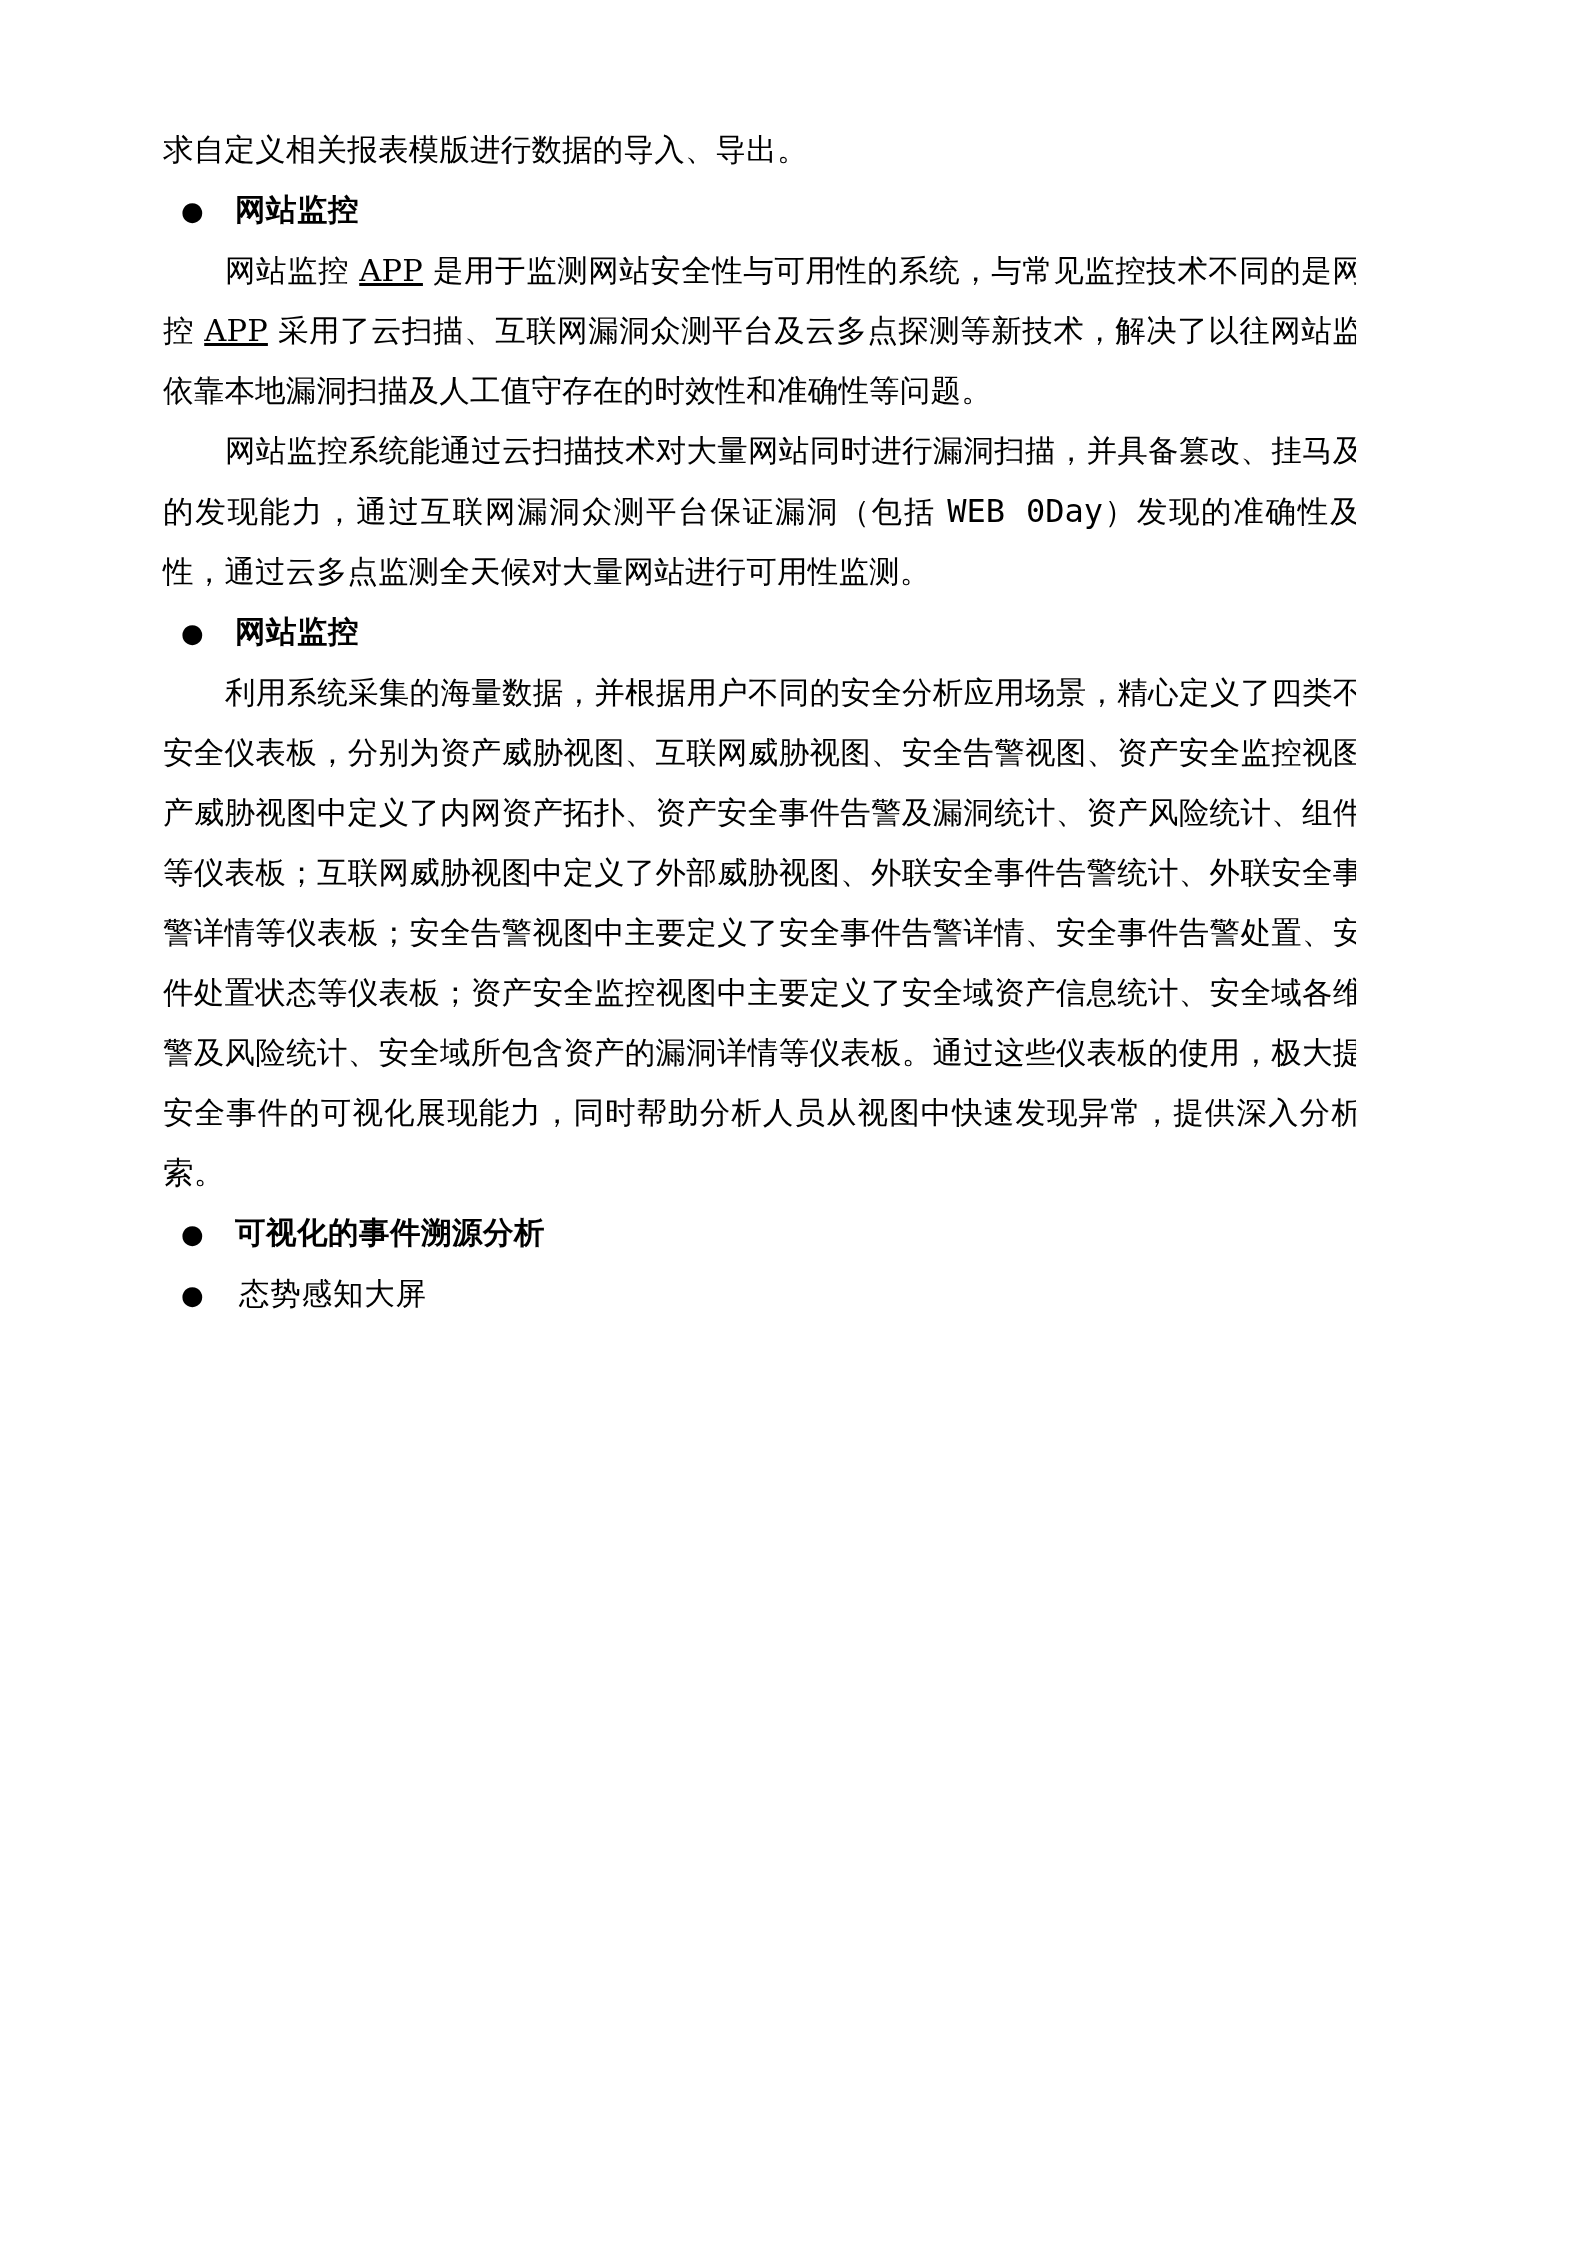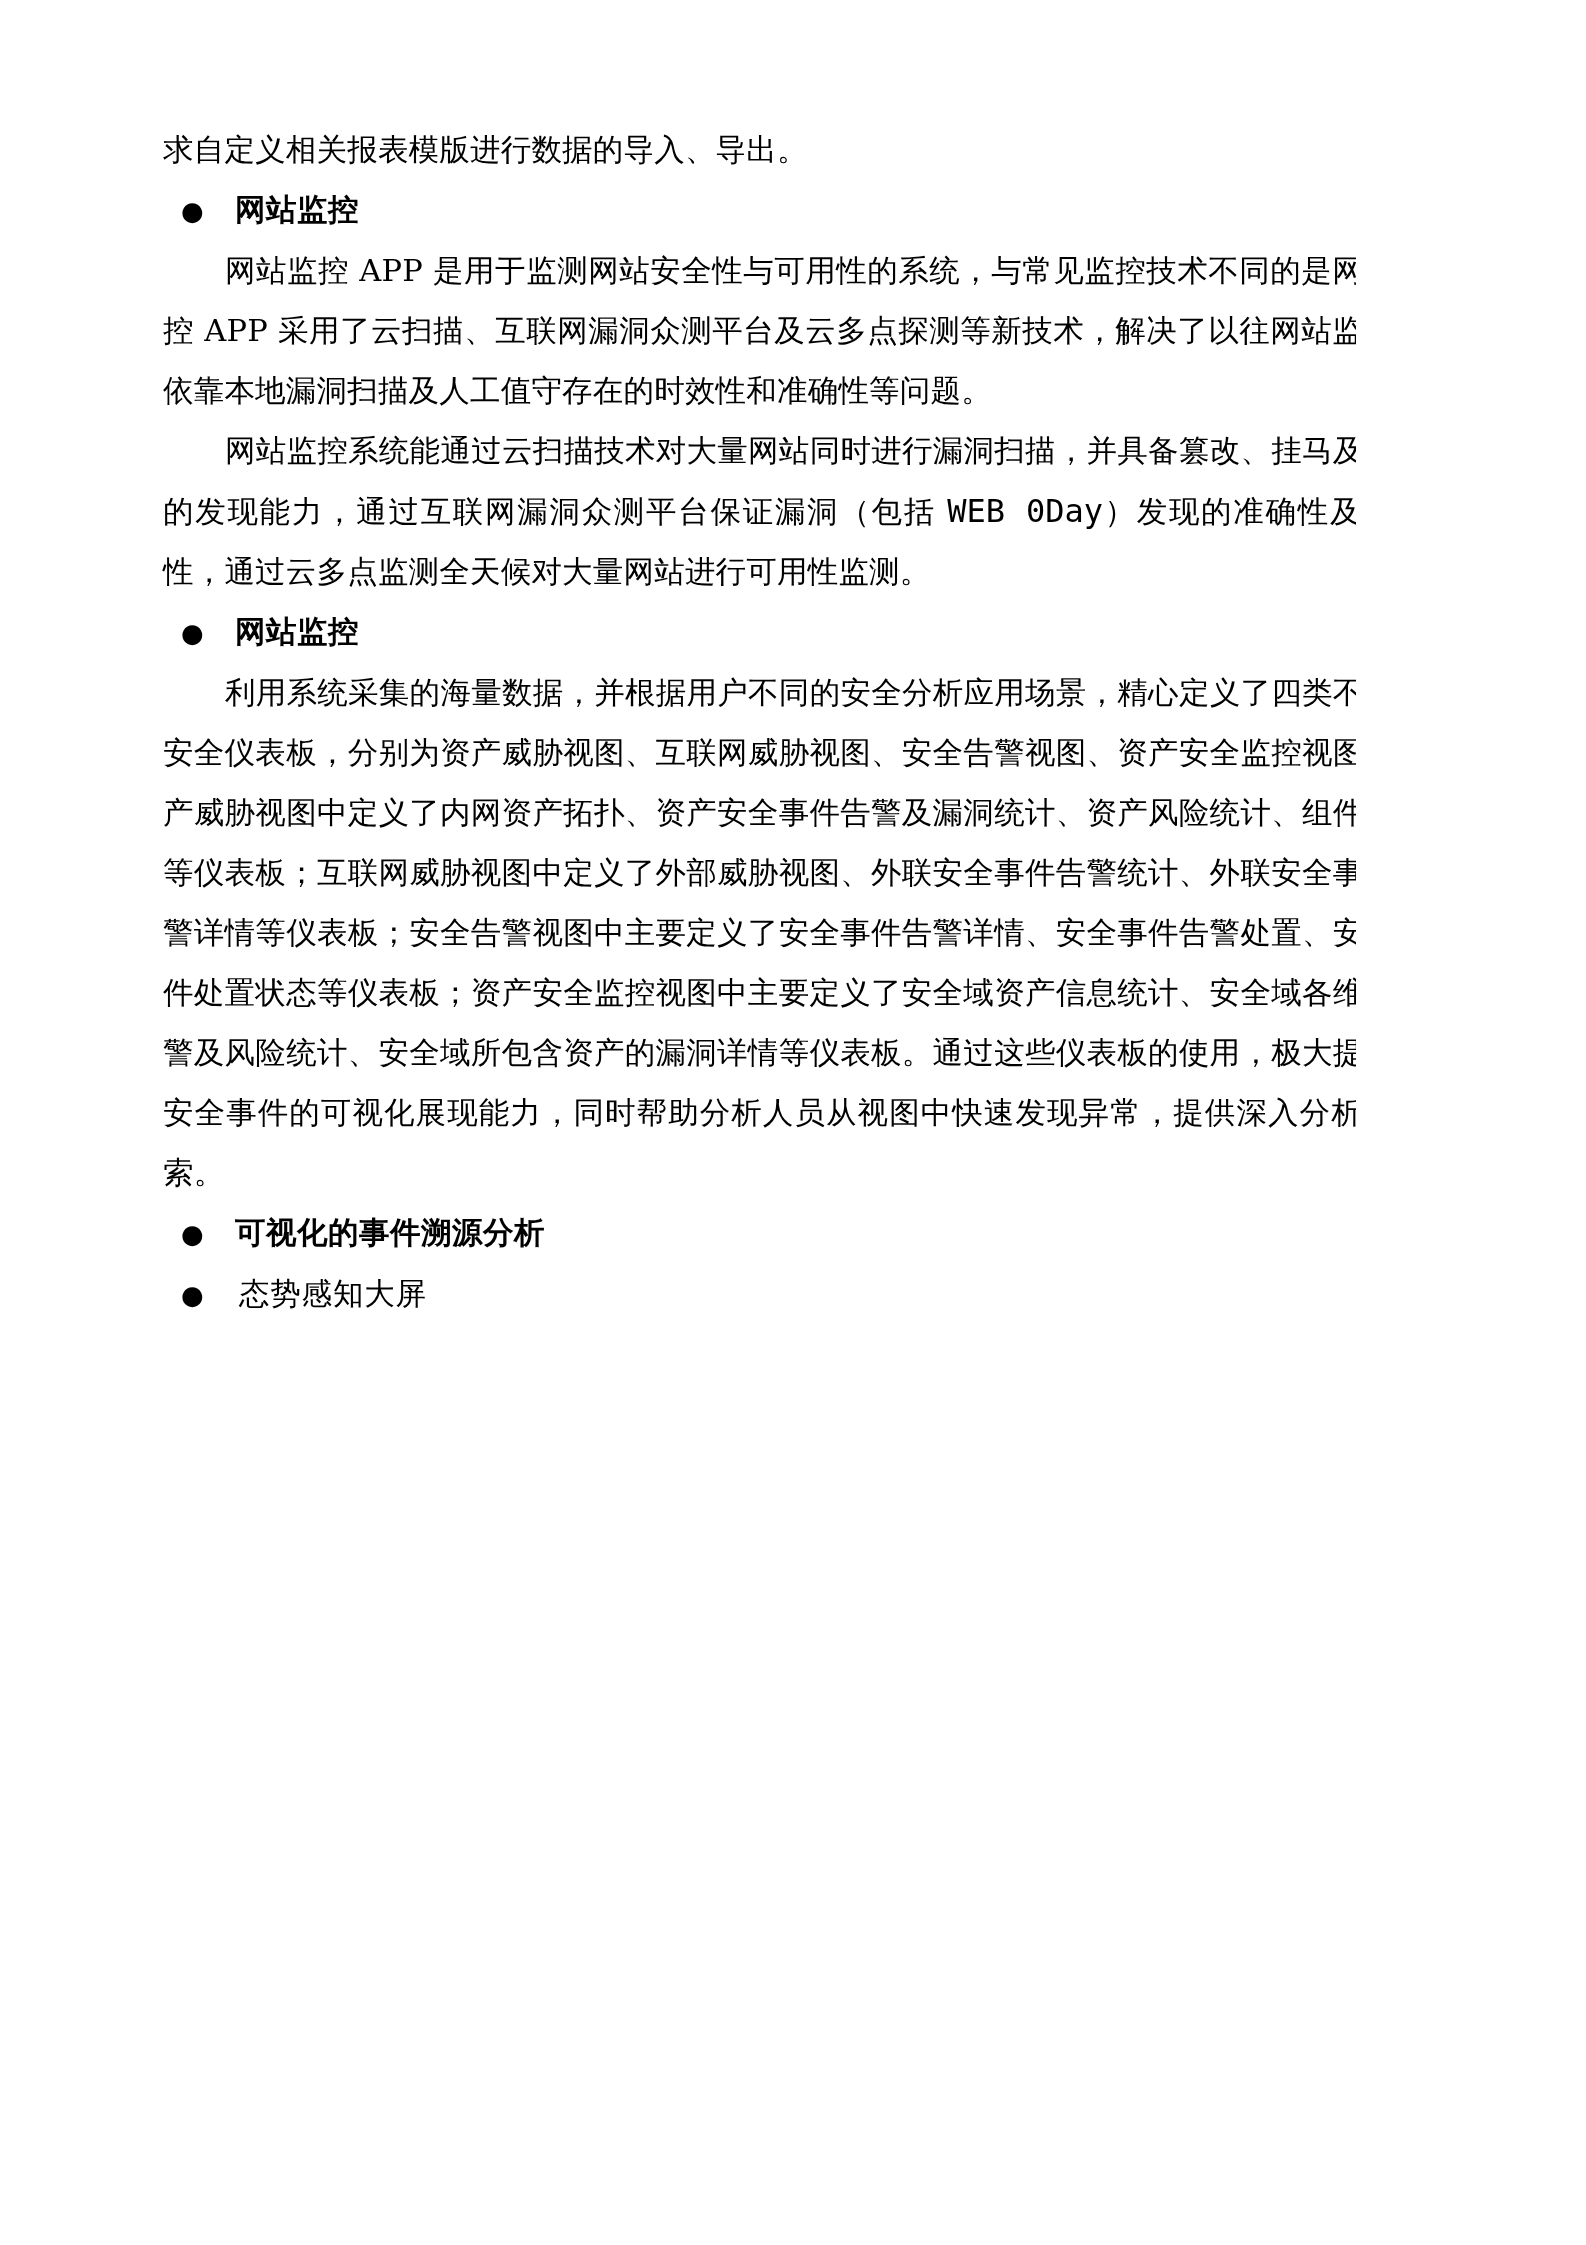--- a/index.html
+++ b/index.html
@@ -72,20 +72,21 @@
     flex: 0 0 58px;
   }
 
   .mono {
     font-family: "DejaVu Sans Mono", "Liberation Mono", monospace;
     font-size: 32px;
     letter-spacing: 0px;
   }
   .latin {
     font-family: "DejaVu Serif", "Liberation Serif", serif;
+    text-decoration: underline;
   }
 </style>
 </head>
 <body>
 
 <div class="page">
   <div class="content">
 
     <p class="para">求自定义相关报表模版进行数据的导入、导出。</p>
 

